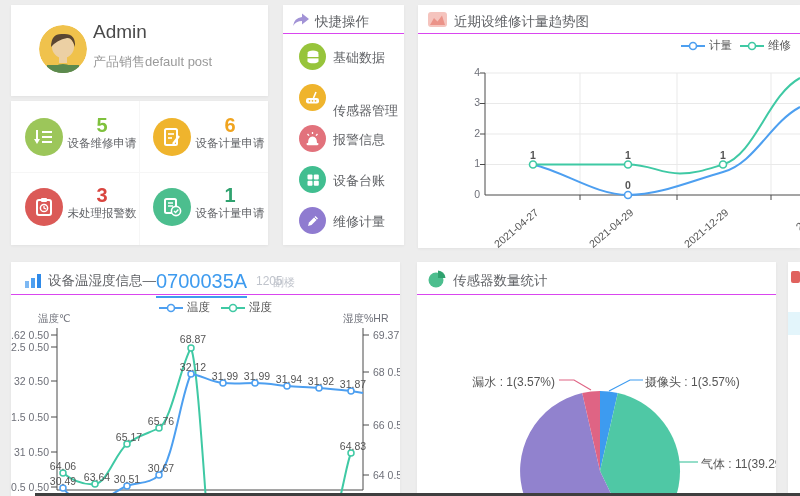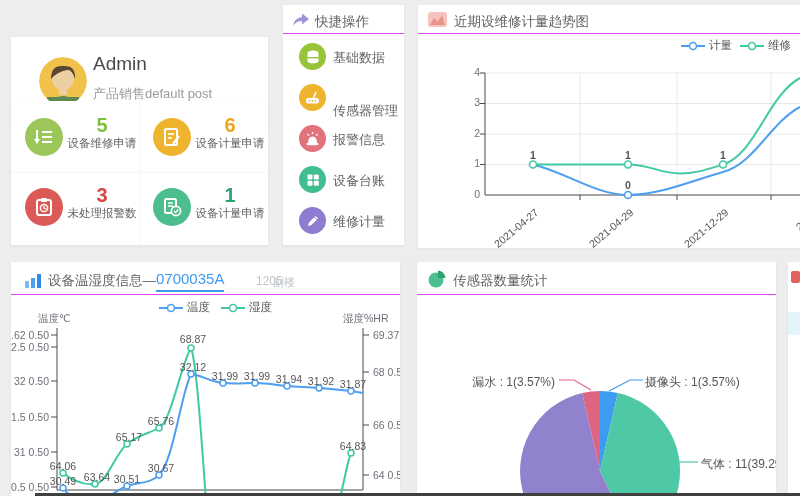--- a/index.html
+++ b/index.html
@@ -14,21 +14,21 @@
   .lgitem { position:absolute; display:flex; align-items:center; gap:4px; font-size:11.5px; color:#555; cursor:pointer; }
   .icircle { position:absolute; border-radius:50%; display:flex; align-items:center; justify-content:center; }
   .statnum { font-size:20px; font-weight:bold; line-height:22px; }
   .statlab { font-size:11.5px; color:#606266; margin-top:0; white-space:nowrap; }
   .qlabel { position:absolute; left:50px; font-size:13px; color:#606266; white-space:nowrap; }
   svg { position:absolute; left:0; top:0; }
 </style>
 </head>
 <body>
 
-<div class="panel" style="left:11px;top:5px;width:257px;height:91px;margin-top:32px;">
+<div class="panel" style="left:11px;top:5px;width:257px;height:91px;">
   <svg width="48" height="48" style="left:28px;top:20px;">
     <defs>
         <clipPath id="avclip">
           <circle cx="24" cy="24" r="24"></circle>
         </clipPath>
       </defs>
     <g clip-path="url(#avclip)">
       <circle cx="24" cy="24" r="24" fill="#f0c24c"></circle>
       <path d="M8,48 Q24,30 40,48 Z" fill="#5c8a4e"></path>
       <rect x="8" y="40" width="32" height="8" fill="#5c8a4e"></rect>
@@ -255,21 +255,21 @@
 </div>
 
 <div class="panel" style="left:11px;top:262px;width:389px;height:234px;">
   <div class="phead" style="height:33px;">
     <svg width="18" height="15" style="left:13px;top:11px;">
       <rect x="1" y="8" width="4" height="7" fill="#7db8f3"></rect>
       <rect x="7" y="5" width="4" height="10" fill="#4d9ff0"></rect>
       <rect x="13" y="1" width="4" height="14" fill="#2f8ae8"></rect>
     </svg>
     <div class="ptitle" style="left:37px;top:10px;">设备温湿度信息—</div>
-    <div style="position:absolute;left:145px;top:8px;font-size:15px;color:#3e9bef;border-bottom:2px solid #3e9bef;padding-bottom:3px;cursor:pointer;">0700035A</div>
+    <div style="position:absolute;left:145px;top:8px;font-size:20px;color:#3e9bef;border-bottom:2px solid #3e9bef;padding-bottom:3px;cursor:pointer;">0700035A</div>
     <span style="position:absolute;left:230px;top:13px;font-size:11px;color:#c0c4cc;margin-left:32px;">副楼</span>
     <span style="position:absolute;left:245px;top:12px;font-size:12px;color:#c0c4cc;">1205</span>
   </div>
 
   <div class="lgitem" style="left:148px;top:38px;">
     <svg width="24" height="10" style="position:static;">
       <line x1="0" y1="5" x2="24" y2="5" stroke="#4d9ff0" stroke-width="2"></line>
       <circle cx="12" cy="5" r="3.5" fill="#fff" stroke="#4d9ff0" stroke-width="1.6"></circle>
     </svg>
     <span>温度</span>

